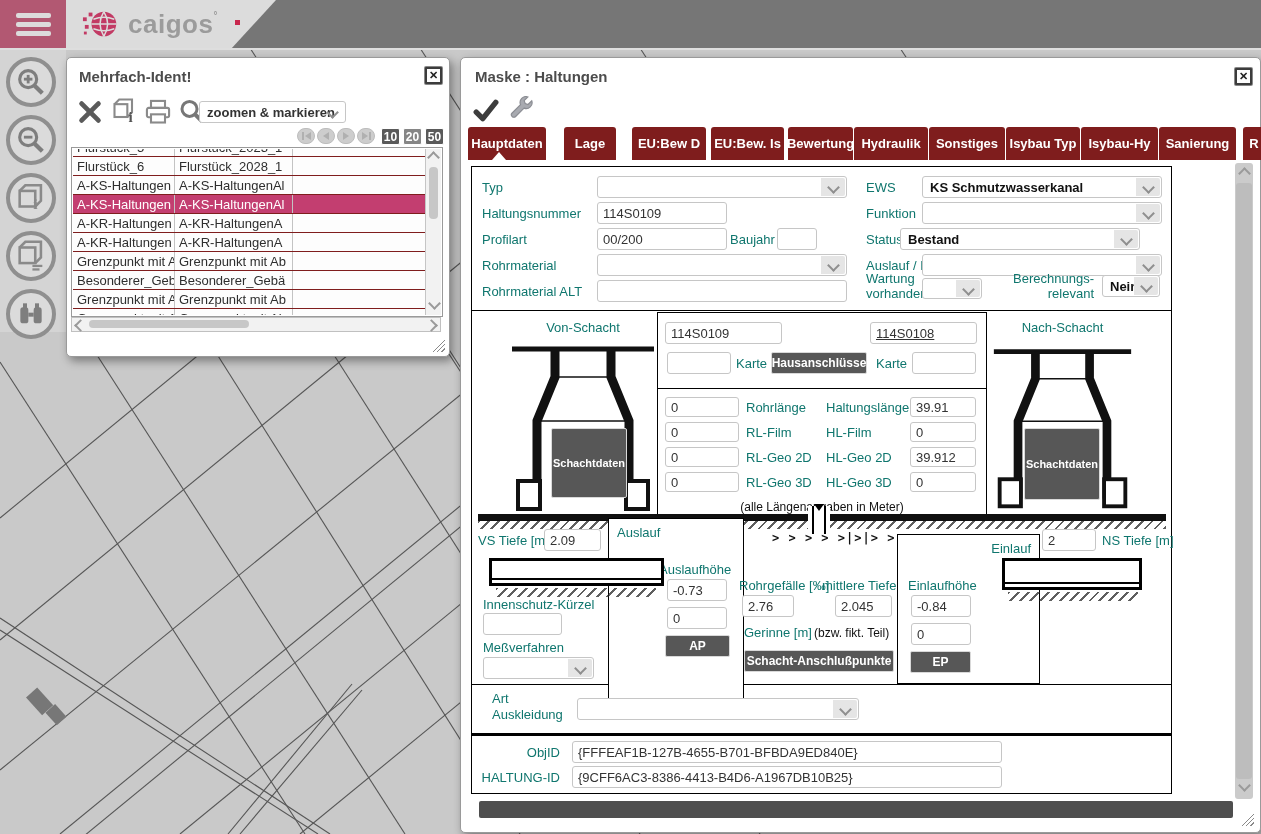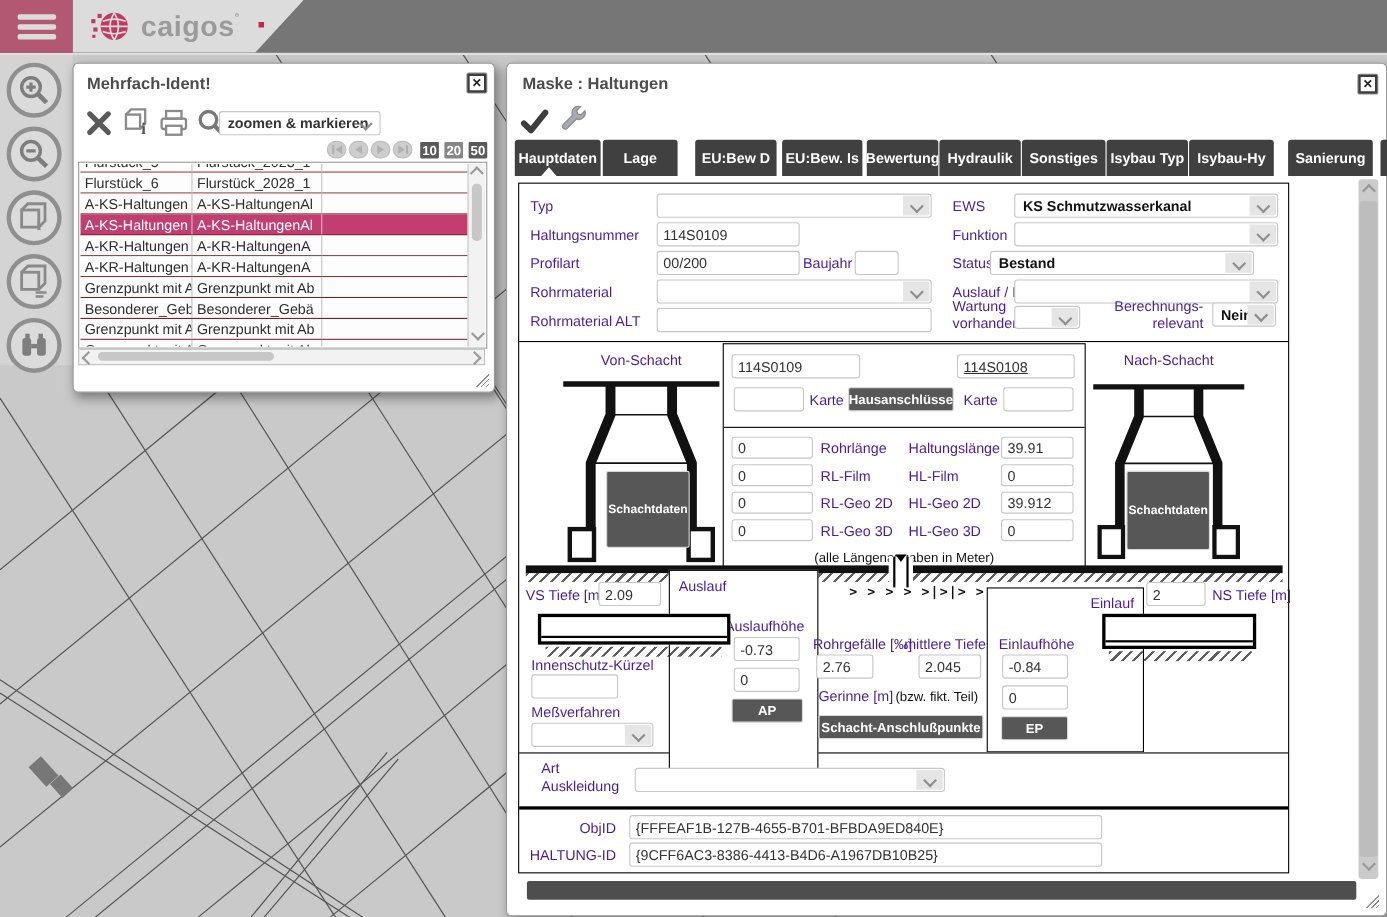--- a/index.html
+++ b/index.html
@@ -24,21 +24,21 @@
         background:rgba(220,220,220,.9);display:flex;align-items:center;justify-content:center;cursor:pointer;padding:0}
   
   .win{position:absolute;background:#fff;border:1px solid #9a9a9a;border-radius:5px;box-shadow:3px 4px 10px rgba(0,0,0,.4)}
   .wtitle{position:absolute;font-size:15px;font-weight:bold;color:#4c4c4c}
   .closebtn{position:absolute;width:17px;height:17px;background:#fdfdfd;border:2px solid #3c3c3c;box-shadow:0 0 0 1px #888;
             display:flex;align-items:center;justify-content:center;font-size:11px;font-weight:bold;color:#222;cursor:pointer;padding:0;border-radius:1px}
   .grip{position:absolute;width:13px;height:13px;cursor:nwse-resize;
         background:repeating-linear-gradient(-45deg,transparent 0 2px,#8a8a8a 2px 3px);
         clip-path:polygon(100% 0,100% 100%,0 100%)}
   
-  .lbl{position:absolute;font-size:13px;color:#4c1d95;white-space:nowrap}
+  .lbl{position:absolute;font-size:13px;color:#0f766e;white-space:nowrap}
   .lbl.r{text-align:right}
   .ipt{position:absolute;border:1px solid #c6c6c6;border-radius:3px;background:#fff;color:#333;
        font:13px "Liberation Sans","DejaVu Sans",sans-serif;padding:0 5px;box-sizing:border-box;outline:none}
   .dd{position:absolute;border:1px solid #c6c6c6;border-radius:3px;background:#fff;box-sizing:border-box;cursor:pointer}
   .dd .dd-val{position:absolute;left:7px;top:50%;transform:translateY(-50%);font-size:13px;color:#111;white-space:nowrap}
   .dd.b .dd-val{font-weight:bold}
   .dd .dd-btn{position:absolute;right:1px;top:1px;bottom:1px;width:24px;background:#e5e5e5;border-radius:0 2px 2px 0}
   .dd.plain .dd-btn{background:transparent}
   .chev{display:block;width:7px;height:7px;border-right:2px solid #8f8f8f;border-bottom:2px solid #8f8f8f;
         transform:rotate(45deg);margin:5px auto 0}
@@ -59,21 +59,21 @@
   .tbody{position:absolute;left:1px;top:1px;right:16px;bottom:1px;overflow:hidden}
   .trow{display:flex;height:18px;border-bottom:1px solid #7f1d1d;align-items:center;cursor:pointer;background:#fdfdfd}
   .trow .c{font-size:13px;color:#2e2e2e;padding-left:4px;overflow:hidden;white-space:nowrap;box-sizing:border-box;height:100%;display:flex;align-items:center}
   .c1{width:102px;border-right:1px solid #c3c3c3} .c2{width:118px;border-right:1px solid #c3c3c3} .c3{flex:1}
   .trow.sel{background:#c33e70} .trow.sel .c{color:#fff}
   .vscroll{position:absolute;background:#f2f2f2;border-left:1px solid #c5c5c5}
   .hscroll{position:absolute;background:#f2f2f2;border:1px solid #c0c0c0}
   .thumb{position:absolute;background:#c7c7c7;border-radius:4px}
   
   .tabs{position:absolute;left:7px;top:69px;height:33px;display:flex;align-items:flex-end}
-  .tab{position:relative;height:33px;background:#404040;color:#fff;font-weight:bold;font-size:13px;
+  .tab{position:relative;height:33px;background:#7f1d1d;color:#fff;font-weight:bold;font-size:13px;
        display:flex;align-items:center;justify-content:center;overflow:hidden;white-space:nowrap;
        border-radius:3px 3px 0 0;cursor:pointer;box-sizing:border-box;padding:12px 4px}
   .tab.active::after{content:"";position:absolute;left:24px;bottom:0;width:0;height:0;
        border-left:7px solid transparent;border-right:7px solid transparent;border-bottom:8px solid #fff}
   .formbox{position:absolute;left:10px;top:108px;width:701px;height:628px;border:1px solid #000;background:#fff;box-sizing:border-box}
   .secline{position:absolute;left:0;right:0;border-top:1px solid #000}
   .blkbox{position:absolute;border:1px solid #000;box-sizing:border-box;background:#fff}
   .note{position:absolute;font-size:12px;color:#111;white-space:nowrap}
   .gband{position:absolute;background:#101010;height:7px}
   .hatch{position:absolute;background:repeating-linear-gradient(135deg,#1a1a1a 0 2px,transparent 2px 7px);opacity:.7}
@@ -321,29 +321,29 @@
     </svg>
   </button>
   <button class="mtool" style="left:46px;top:38px">
     <svg width="28" height="28" viewBox="0 0 24 24">
       <path d="M21.2 4.1a5 5 0 0 1-6.6 6.3L7.4 17.6a2.1 2.1 0 1 1-3-3l7.2-7.2a5 5 0 0 1 6.3-6.6L14.7 4l.9 2.4 2.4.9 3.2-3.2z" fill="#a8aab0" stroke="#8b8d93" stroke-width="1"></path>
     </svg>
   </button>
 
   <nav class="tabs">
       <div class="tab active" style="width: 78px; margin-left: 0px;">Hauptdaten</div>
-      <div class="tab" style="width: 68px; margin-left: 2px;">Lage</div>
+      <div class="tab" style="width: 52px; margin-left: 18px;">Lage</div>
       <div class="tab" style="width: 74px; margin-left: 16px;">EU:Bew D</div>
       <div class="tab" style="width: 73px; margin-left: 5px;">EU:Bew. Is</div>
       <div class="tab" style="width: 65px; margin-left: 4px; text-align: center;">Bewertung</div>
       <div class="tab" style="width: 74px; margin-left: 1px;">Hydraulik</div>
       <div class="tab" style="width: 76px; margin-left: 1px;">Sonstiges</div>
       <div class="tab" style="width: 74px; margin-left: 1px;">Isybau Typ</div>
       <div class="tab" style="width: 77px; margin-left: 1px;">Isybau-Hy</div>
-      <div class="tab" style="width: 77px; margin-left: 13px;">Sanierung</div>
+      <div class="tab" style="width: 77px; margin-left: 1px;">Sanierung</div>
       <div class="tab" style="width: 22px; margin-left: 7px;">R</div>
     </nav>
 
   <div class="formbox">
 
     <div class="secline" style="top:143px"></div>
     <div class="secline" style="top:517px"></div>
     <div class="secline" style="top:566px;border-top-width:3px"></div>
 
     <span class="lbl" style="left:10px;top:13px">Typ</span>

